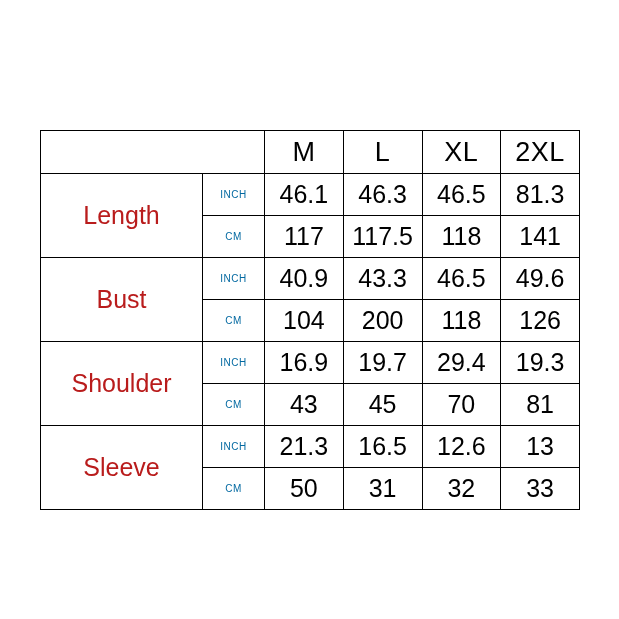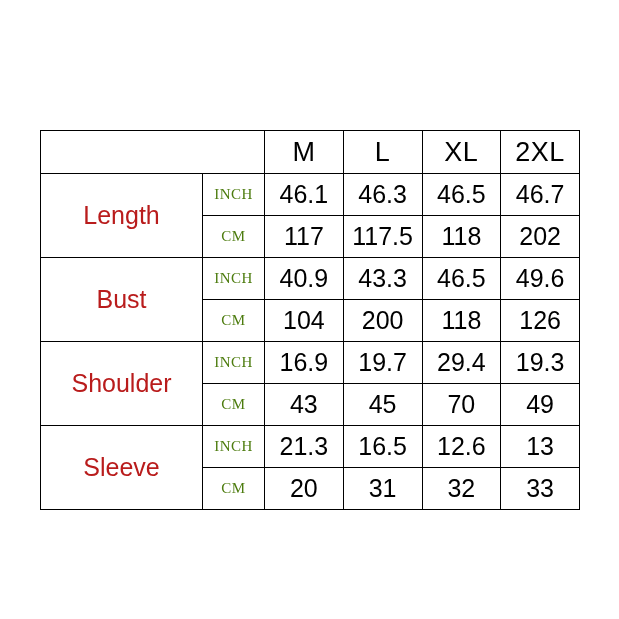--- a/index.html
+++ b/index.html
@@ -52,25 +52,24 @@
   
   .meas-name {
     background: #e6d3b3;
     font-size: 25px;
     color: #b91c1c;
     height: 82px;
   }
   
   .unit-cell {
     background: #ffffff;
-    font-size: 15px;
-    color: #4d7c0f;
+    font-size: 10px;
+    color: #0369a1;
     height: 41px;
     letter-spacing: 0.5px;
-    font-family: Liberation Serif, serif;
   }
   .val-cell {
     font-size: 25px;
     color: #000000;
     height: 41px;
   }
 </style>
 </head>
 <body>
 
@@ -92,28 +91,28 @@
         <td class="hdr-size">XL</td>
         <td class="hdr-size">2XL</td>
       </tr>
 
       <tr>
         <td class="meas-name" rowspan="2">Length</td>
         <td class="unit-cell">INCH</td>
         <td class="val-cell">46.1</td>
         <td class="val-cell">46.3</td>
         <td class="val-cell">46.5</td>
-        <td class="val-cell">46.7</td>
+        <td class="val-cell">81.3</td>
       </tr>
       <tr>
         <td class="unit-cell">CM</td>
         <td class="val-cell">117</td>
         <td class="val-cell">117.5</td>
         <td class="val-cell">118</td>
-        <td class="val-cell">202</td>
+        <td class="val-cell">141</td>
       </tr>
 
       <tr>
         <td class="meas-name" rowspan="2">Bust</td>
         <td class="unit-cell">INCH</td>
         <td class="val-cell">40.9</td>
         <td class="val-cell">43.3</td>
         <td class="val-cell">46.5</td>
         <td class="val-cell">49.6</td>
       </tr>
@@ -131,33 +130,33 @@
         <td class="val-cell">16.9</td>
         <td class="val-cell">19.7</td>
         <td class="val-cell">29.4</td>
         <td class="val-cell">19.3</td>
       </tr>
       <tr>
         <td class="unit-cell">CM</td>
         <td class="val-cell">43</td>
         <td class="val-cell">45</td>
         <td class="val-cell">70</td>
-        <td class="val-cell">49</td>
+        <td class="val-cell">81</td>
       </tr>
 
       <tr>
         <td class="meas-name" rowspan="2">Sleeve</td>
         <td class="unit-cell">INCH</td>
         <td class="val-cell">21.3</td>
         <td class="val-cell">16.5</td>
         <td class="val-cell">12.6</td>
         <td class="val-cell">13</td>
       </tr>
       <tr>
         <td class="unit-cell">CM</td>
-        <td class="val-cell">20</td>
+        <td class="val-cell">50</td>
         <td class="val-cell">31</td>
         <td class="val-cell">32</td>
         <td class="val-cell">33</td>
       </tr>
     </tbody>
   </table>
 </div>
 
 </body></html>

